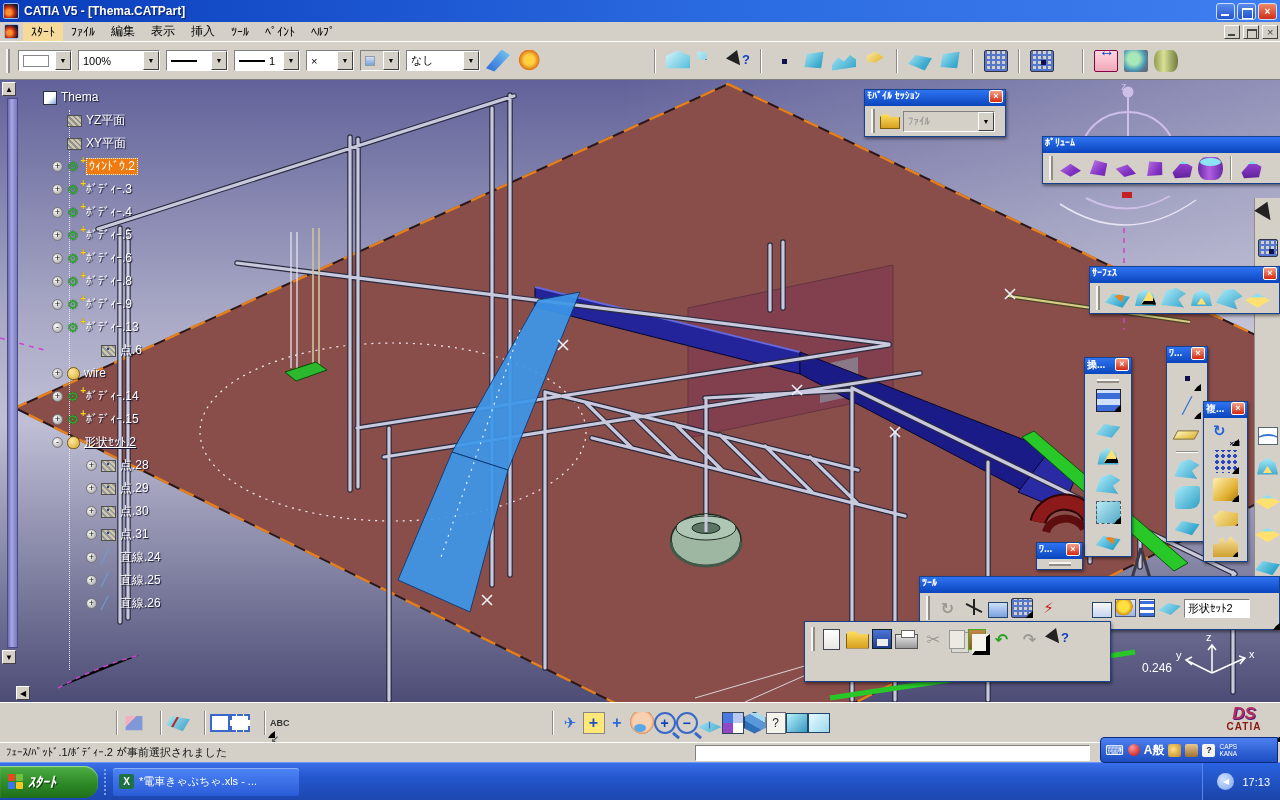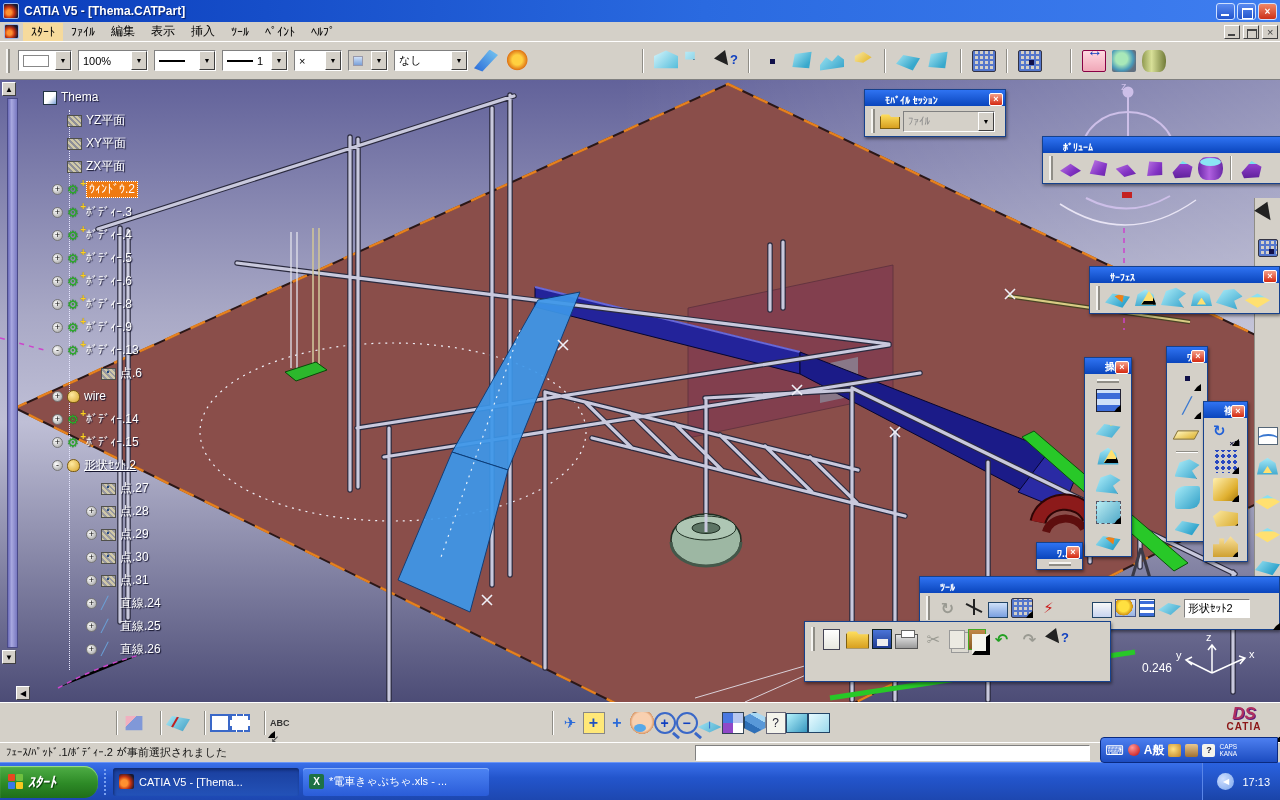--- a/index.html
+++ b/index.html
@@ -71,21 +71,21 @@
   .ic-geo{width:13px;height:13px;border-radius:50% 50% 42% 42%;background:radial-gradient(circle at 35% 35%,#ffe9a0,#d8a830);border:1px solid #7a5a10}
   .ic-line{width:15px;height:13px;color:#6aa0d8;font-weight:bold;font-size:12px;line-height:13px}
   .lb{white-space:nowrap;text-shadow:1px 1px 1px #14142e;line-height:15px}
   .sel .lb{background:#ef7a10;border:1px dotted #fff;text-shadow:none;padding:0 2px}
   .un .lb{text-decoration:underline}
   #trunk{position:absolute;left:7px;top:18px;width:11px;height:550px;background:linear-gradient(90deg,#6a6ab8,#a8a8e0 40%,#7878c0);border:1px solid #4a4a88}
   .scrbtn{position:absolute;width:14px;height:14px;background:#d4d0c8;border:1px solid;border-color:#fff #404040 #404040 #fff;font-size:8px;color:#000;display:flex;align-items:center;justify-content:center}
   #treeline{position:absolute;left:69px;top:30px;height:560px;border-left:1px dotted #e8e8ff}
   
   .pal{position:absolute;background:#d4d0c8;border:1px solid #16418c;box-shadow:1px 2px 3px rgba(0,0,0,.45)}
-  .ptitle{height:16px;background:linear-gradient(180deg,#2f73f2,#0a45bc);color:#fff;font-size:10px;font-weight:bold;display:flex;align-items:flex-end;padding:0 2px 0 20px;white-space:nowrap;overflow:hidden}
+  .ptitle{height:16px;background:linear-gradient(180deg,#2f73f2,#0a45bc);color:#fff;font-size:10px;font-weight:bold;display:flex;align-items:flex-start;padding:0 2px 0 2px;white-space:nowrap;overflow:hidden}
   .ptitle .tx{flex:1;overflow:hidden}
   .pclose{width:14px;height:13px;background:linear-gradient(#f4a088,#d42810);border:1px solid #fff;border-radius:2px;color:#fff;font-size:9px;font-weight:bold;line-height:11px;text-align:center;flex:none}
   .pbody{display:flex;align-items:center;gap:3px;padding:3px 4px}
   .pbody.v{flex-direction:column;padding:4px 2px;gap:5px}
   .hgrip{width:22px;height:4px;border-top:2px solid #f5f4f1;border-bottom:2px solid #8f8d86;margin:1px auto}
   .pi{width:25px;height:23px;position:relative;flex:none}
   .p-purple{background:linear-gradient(135deg,#d394ef,#8232c4 60%,#551a92);clip-path:polygon(8% 62%,50% 32%,92% 62%,50% 88%)}
   .p-purple2{background:linear-gradient(135deg,#d394ef,#8232c4 60%,#551a92);clip-path:polygon(15% 75%,35% 15%,85% 30%,75% 85%)}
   .p-purple3{background:linear-gradient(180deg,#7ae0f0 30%,#9040cc 32%,#5a1c96);clip-path:polygon(10% 70%,50% 20%,90% 45%,80% 90%,20% 95%)}
   .p-purpcyl{background:linear-gradient(90deg,#6a28a8,#b060e0 45%,#6a28a8);border-radius:8px/11px}
@@ -221,21 +221,21 @@
 </div>
 
 <div id="formatbar">
   <span class="grip"></span>
   <span class="dd" style="width:54px">
     <span class="val" style="flex:1">
         <span style="width:26px;height:12px;background:#fff;border:1px solid #888"></span>
       </span>
     <span class="ab">▼</span>
   </span>
-  <span class="dd" style="width:70px">
+  <span class="dd" style="width:82px">
     <span class="val" style="flex:1">100%</span>
     <span class="ab" able="true">▼</span>
   </span>
   <span class="dd" style="width:62px">
     <span class="val" style="flex:1">
         <span class="lnsmp"></span>
       </span>
     <span class="ab">▼</span>
   </span>
   <span class="dd" style="width:66px">
@@ -418,25 +418,20 @@
     <div class="ti d1">
         <span class="mk"></span>
         <span class="ic ic-plane"></span>
         <span class="lb">YZ平面</span>
       </div>
     <div class="ti d1">
         <span class="mk"></span>
         <span class="ic ic-plane"></span>
         <span class="lb">XY平面</span>
       </div>
-    <div class="ti d1">
-        <span class="mk"></span>
-        <span class="ic ic-plane"></span>
-        <span class="lb">ZX平面</span>
-      </div>
     <div class="ti d1 sel">
         <span class="mk">+</span>
         <span class="ic ic-gear plus"></span>
         <span class="lb">ｳｨﾝﾄﾞｳ.2</span>
       </div>
     <div class="ti d1">
         <span class="mk">+</span>
         <span class="ic ic-gear plus"></span>
         <span class="lb">ﾎﾞﾃﾞｨｰ.3</span>
       </div>
@@ -487,25 +482,20 @@
       </div>
     <div class="ti d1">
         <span class="mk">+</span>
         <span class="ic ic-gear plus"></span>
         <span class="lb">ﾎﾞﾃﾞｨｰ.15</span>
       </div>
     <div class="ti d1 un">
         <span class="mk">-</span>
         <span class="ic ic-geo"></span>
         <span class="lb">形状ｾｯﾄ.2</span>
-      </div>
-    <div class="ti d2">
-        <span class="mk"></span>
-        <span class="ic ic-point"></span>
-        <span class="lb">点.27</span>
       </div>
     <div class="ti d2">
         <span class="mk">+</span>
         <span class="ic ic-point"></span>
         <span class="lb">点.28</span>
       </div>
     <div class="ti d2">
         <span class="mk">+</span>
         <span class="ic ic-point"></span>
         <span class="lb">点.29</span>
@@ -746,24 +736,20 @@
   <div id="startbtn">
     <span class="flag">
         <i class="f1"></i>
         <i class="f2"></i>
         <i class="f3"></i>
         <i class="f4"></i>
       </span>
     <span>ｽﾀｰﾄ</span>
   </div>
   <span class="qsep"></span>
-  <div class="task active">
-    <span class="tico t-catia"></span>
-    <span class="lab">CATIA V5 - [Thema...</span>
-  </div>
   <div class="task">
     <span class="tico t-excel">X</span>
     <span class="lab">*電車きゃぷちゃ.xls - ...</span>
   </div>
   <div id="tray">
     <span class="chev I">◀</span>
     <span class="clock">17:13</span>
   </div>
 </div>
 

